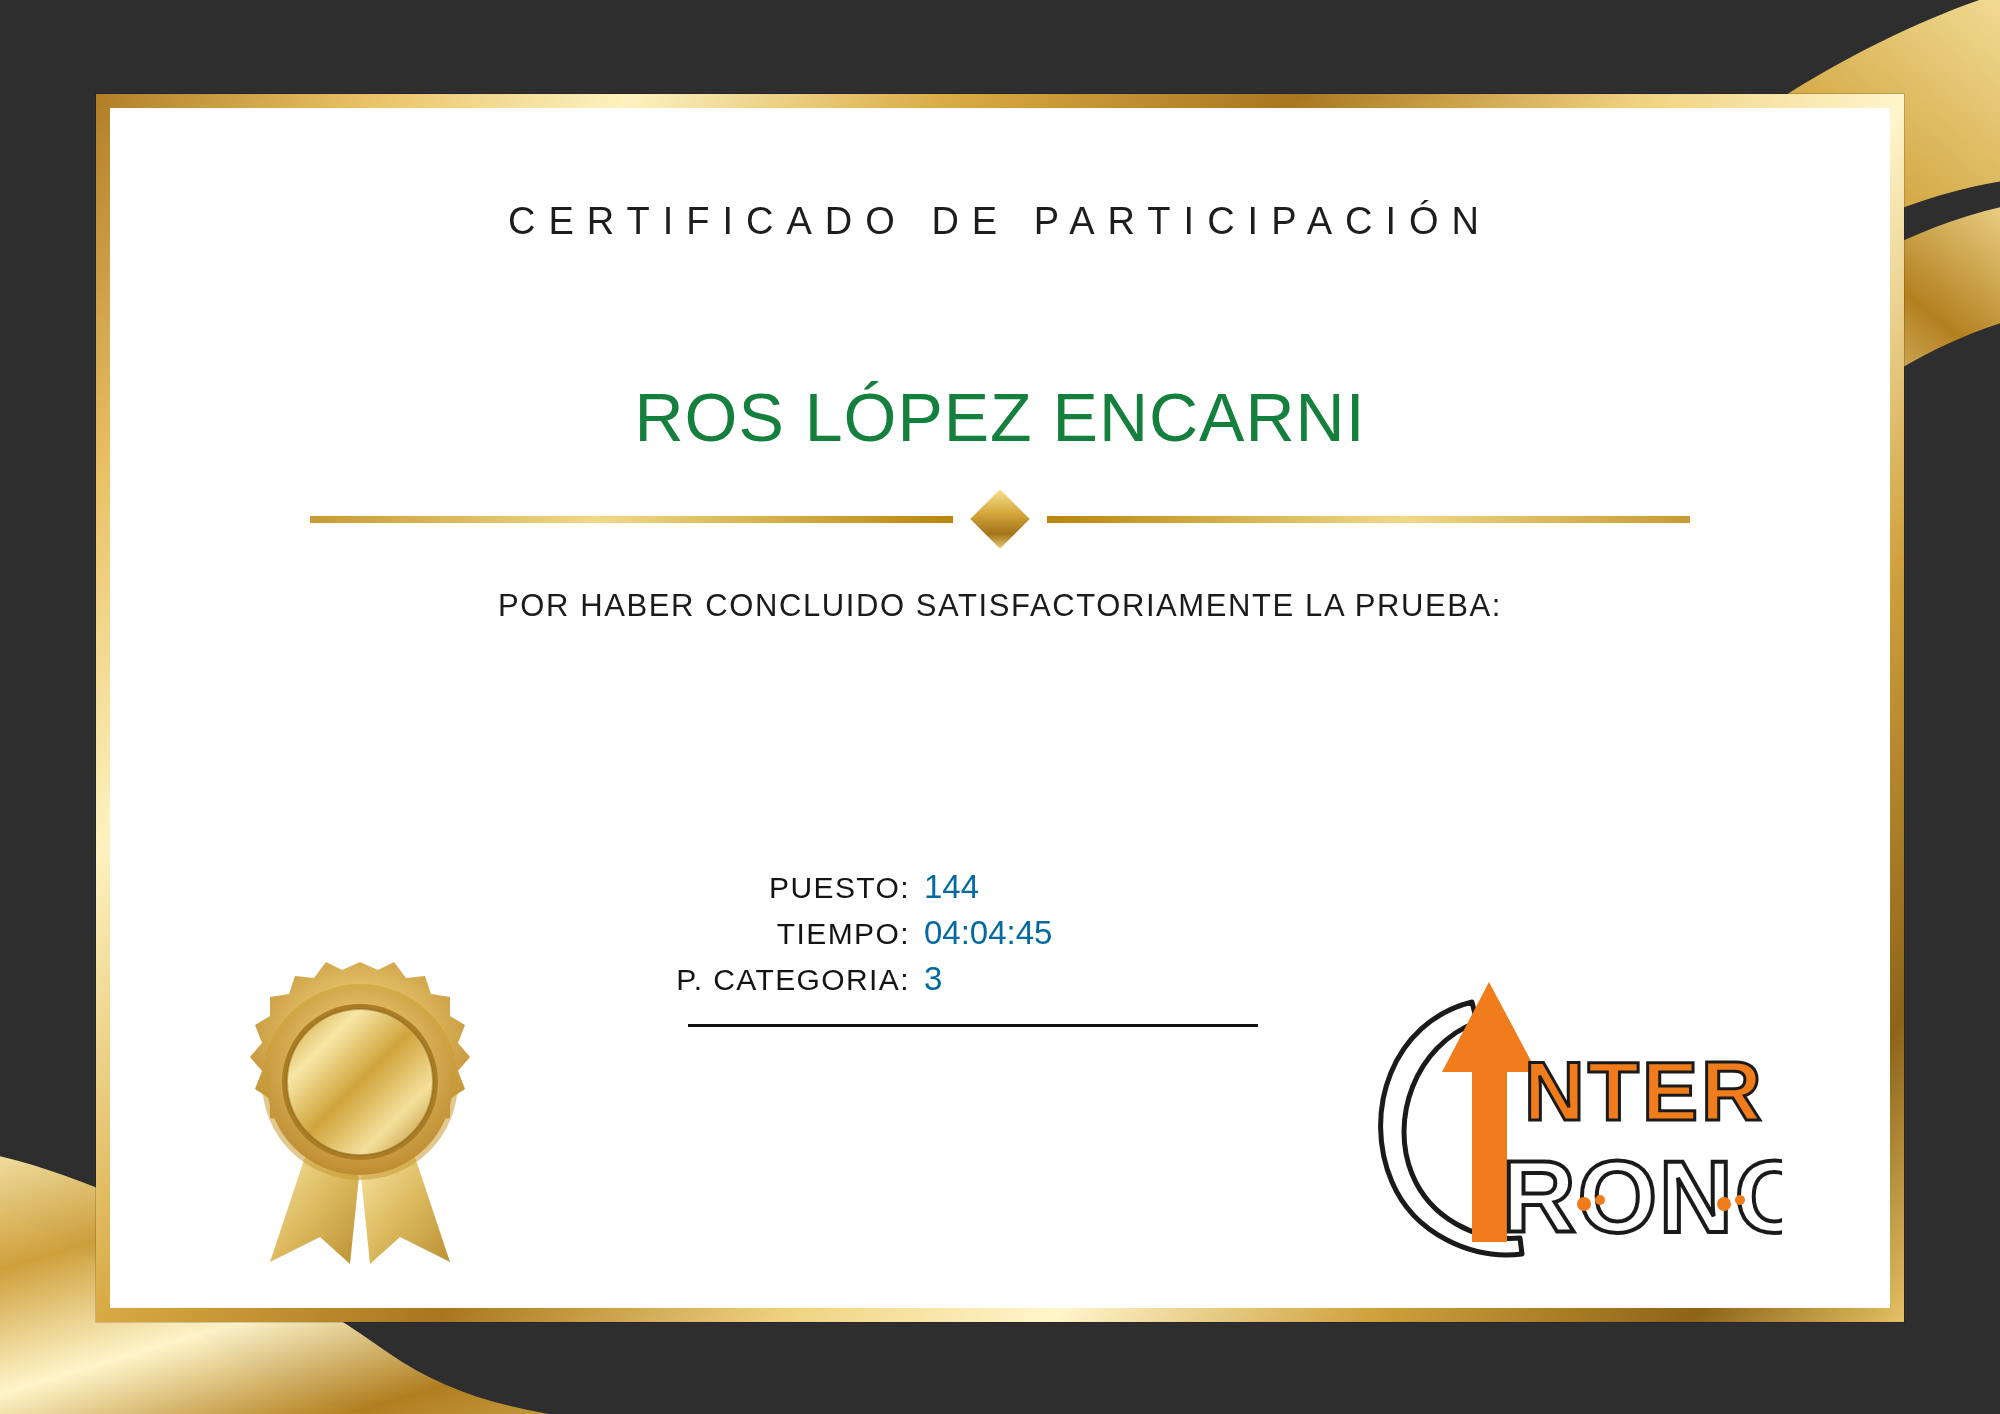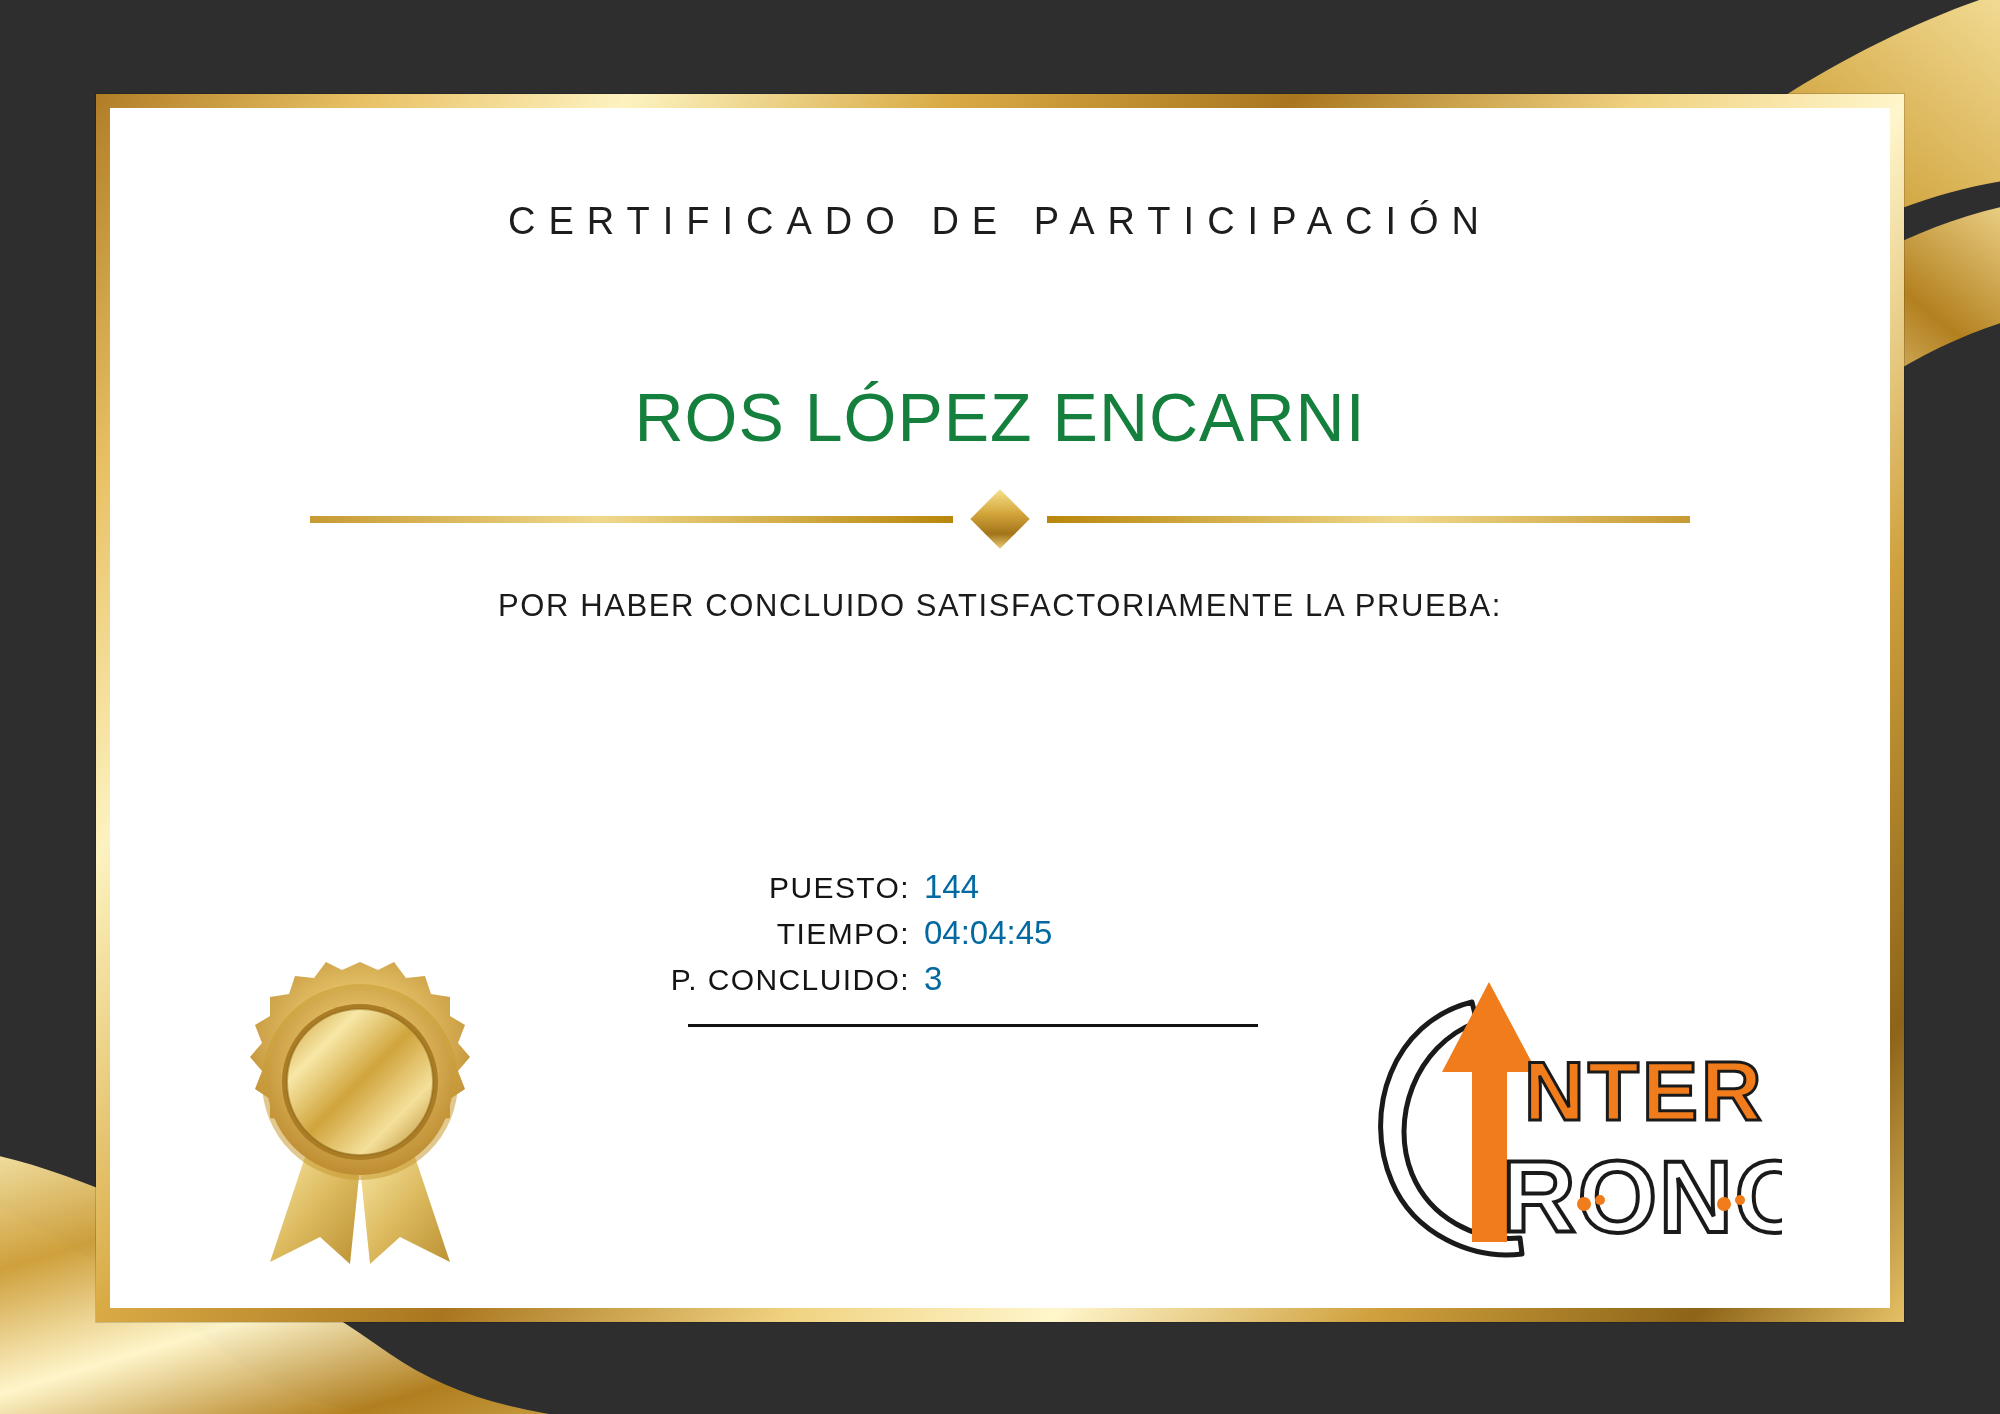--- a/index.html
+++ b/index.html
@@ -281,21 +281,21 @@
           <div class="results">
             <div class="result-row">
               <div class="result-label">PUESTO:</div>
               <div class="result-value">144</div>
             </div>
             <div class="result-row">
               <div class="result-label">TIEMPO:</div>
               <div class="result-value">04:04:45</div>
             </div>
             <div class="result-row">
-              <div class="result-label">P. CONCLUIDO:</div>
+              <div class="result-label">P. CATEGORIA:</div>
               <div class="result-value">3</div>
             </div>
             <div class="sign-line"></div>
           </div>
 
           <svg class="logo" viewBox="0 0 430 330">
 
             <path d="M120,60 C40,80 10,170 40,240 C62,292 120,318 170,312 L168,296 C124,300 78,276 60,232 C38,178 62,104 125,80 Z" fill="#ffffff" stroke="#1a1a1a" stroke-width="5" stroke-linejoin="round"></path>
 
             <path d="M120,130 L120,300 L155,300 L155,130 L185,130 L137,40 L90,130 Z" fill="#f07c1b"></path>

